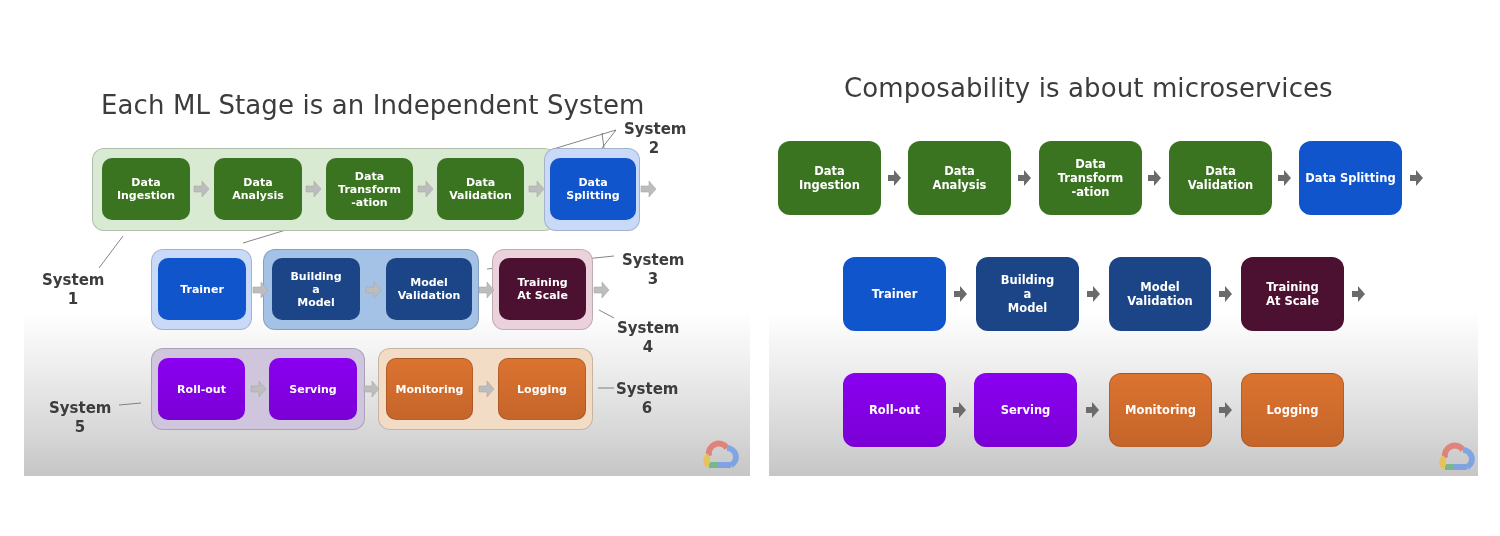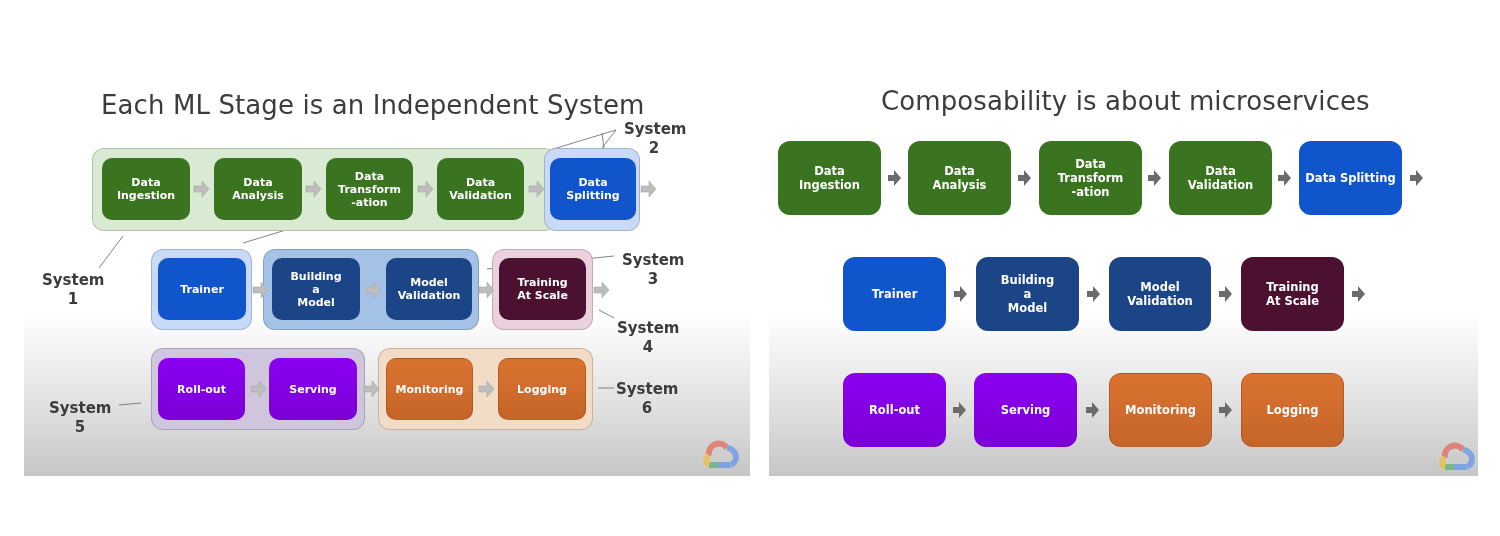--- a/index.html
+++ b/index.html
@@ -107,21 +107,21 @@
       <path d="M10,18 A10,10 0 0 1 28,10" stroke="#ea4335"></path>
       <path d="M28,10 A9,9 0 0 1 32,27" stroke="#4285f4"></path>
       <path d="M32,27 L19,27" stroke="#4285f4"></path>
       <path d="M19,27 L10,27" stroke="#34a853"></path>
       <path d="M10,27 A5,5 0 0 1 10,18" stroke="#fbbc05"></path>
     </g>
   </svg>
 </div>
 
 <div class="slide s2" id="slide2">
-  <div class="title" style="left:75px; top:86px;margin-left:37px;">Composability is about microservices</div>
+  <div class="title" style="left:75px; top:73px;">Composability is about microservices</div>
 
   <div class="box" style="left:9px; top:141px; width:103px; height:74px; background:#3b7420;">Data
 Ingestion</div>
   <div class="box" style="left:139px; top:141px; width:103px; height:74px; background:#3b7420;">Data
 Analysis</div>
   <div class="box" style="left:270px; top:141px; width:103px; height:74px; background:#3b7420;">Data
 Transform
 -ation</div>
   <div class="box" style="left:400px; top:141px; width:103px; height:74px; background:#3b7420;">Data
 Validation</div>

